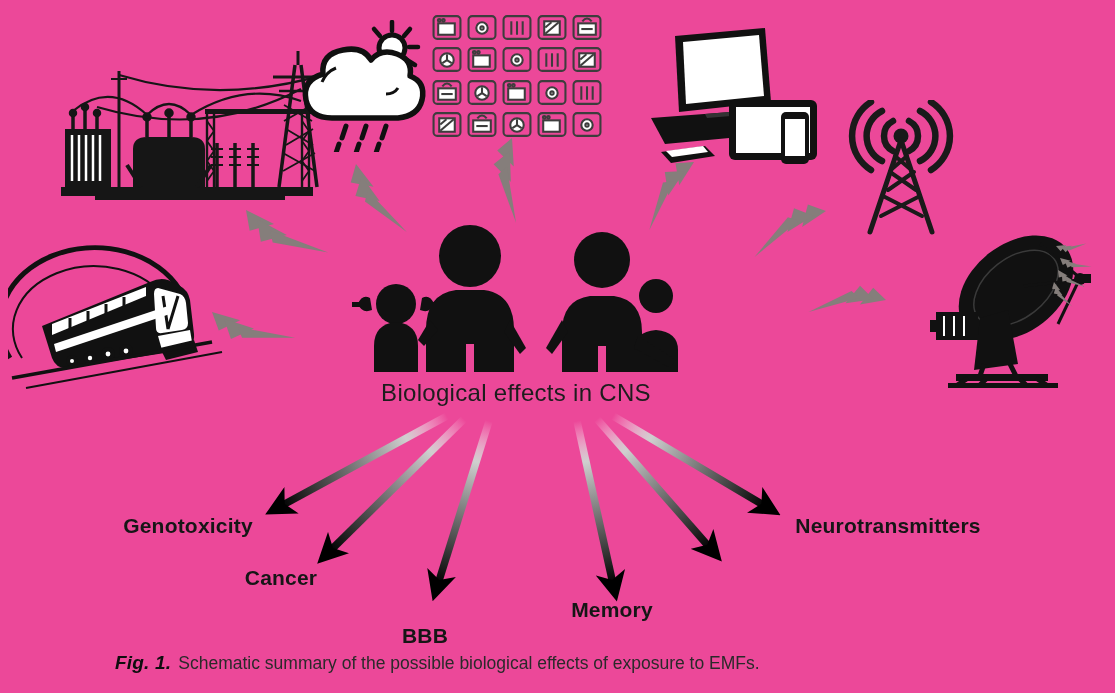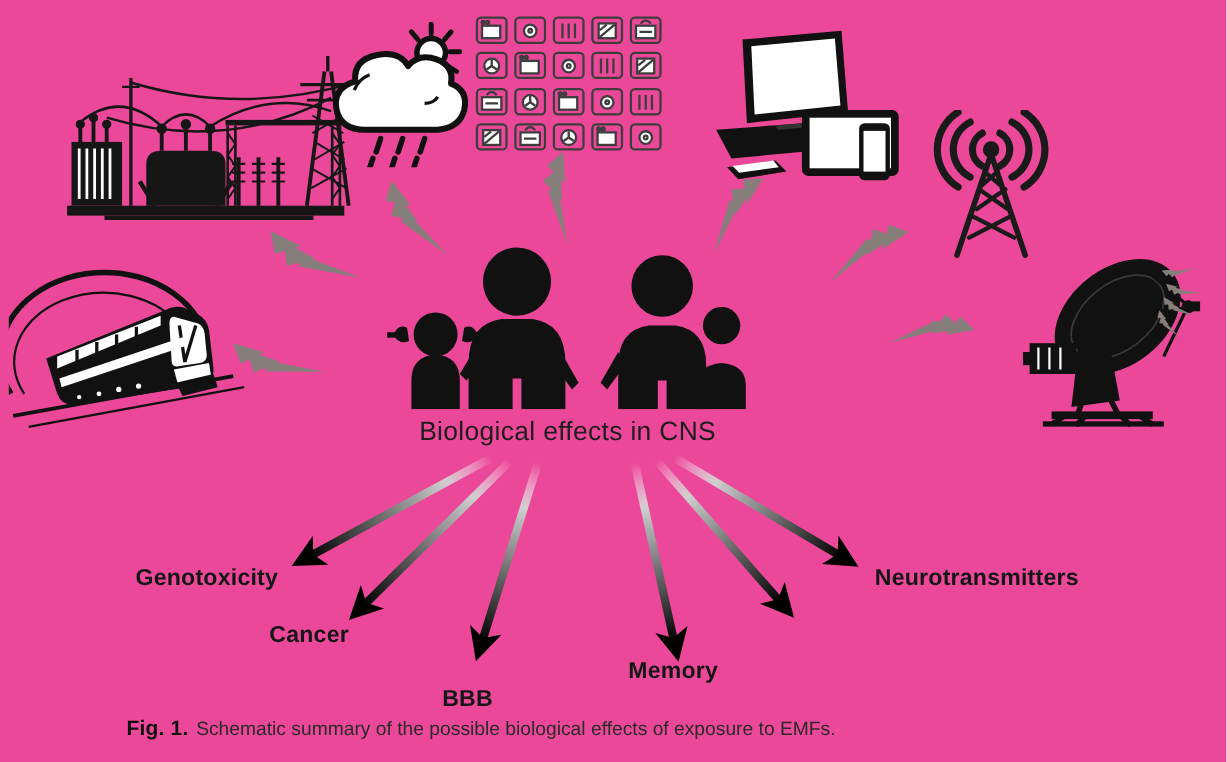--- a/index.html
+++ b/index.html
@@ -4,21 +4,21 @@
 <style>
   html,body{margin:0;padding:0;background:#fff;}
   .stage{position:relative;width:1115px;height:693px;background:#ec4899;overflow:hidden;
          font-family:"Liberation Sans",sans-serif;color:var(--ink,#1b1b1b);}
   .stage svg{position:absolute;display:block;}
   .fx-label{position:absolute;transform:translateX(-50%);font-weight:bold;font-size:21px;
             color:#161616;white-space:nowrap;letter-spacing:.2px;}
   .cns-label{position:absolute;left:516px;top:379px;transform:translateX(-50%);
              font-size:24px;color:#1d1d1d;letter-spacing:.3px;white-space:nowrap;}
   .caption{position:absolute;left:115px;top:652px;font-size:17.5px;color:#2a2a2a;white-space:nowrap;}
-  .caption .figlab{font-weight:bold;font-size:19px;color:#0e0e0e;margin-right:7px;letter-spacing:.2px;}
+  .caption .figlab{font-weight:bold;font-size:19px;color:#0e0e0e;margin-right:7px;letter-spacing:.2px;font-style:italic;}
   .appl-grid{position:absolute;left:432px;top:14px;width:172px;height:126px;
              display:grid;grid-template-columns:repeat(5,1fr);grid-template-rows:repeat(4,1fr);
              gap:3px;}
   .appl-cell{width:30px;height:27px;}
 </style>
 </head>
 <body>
 
 <div class="stage">
 

